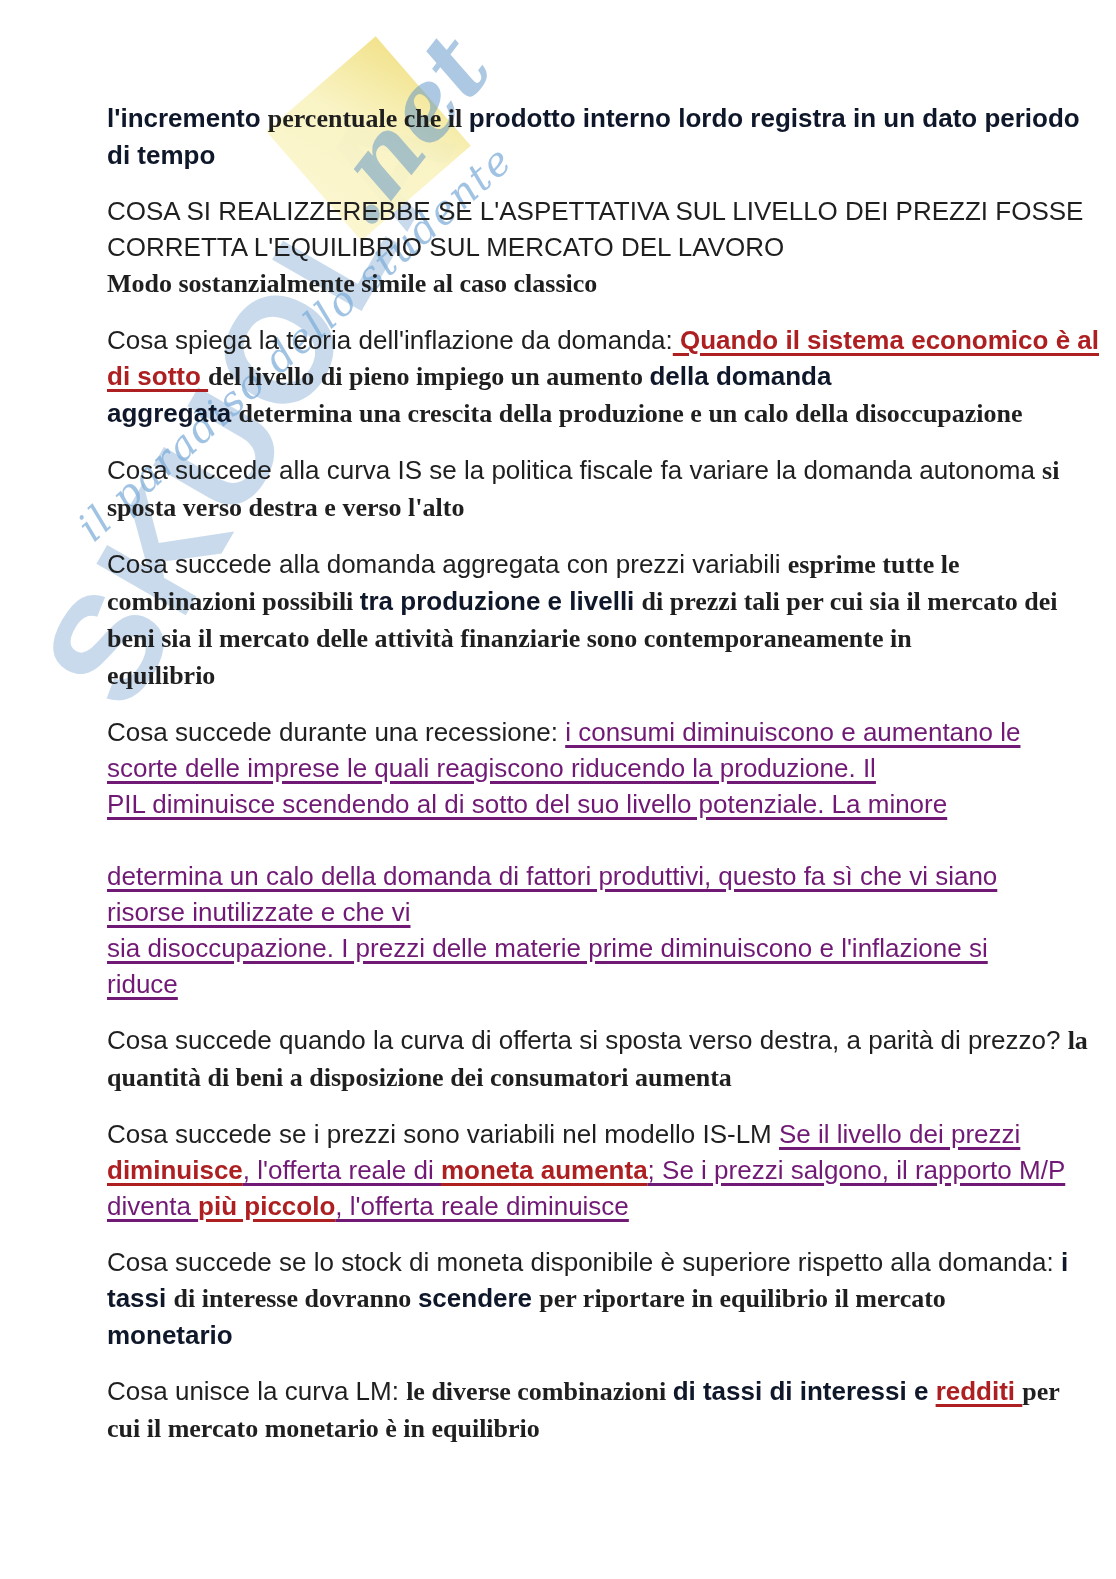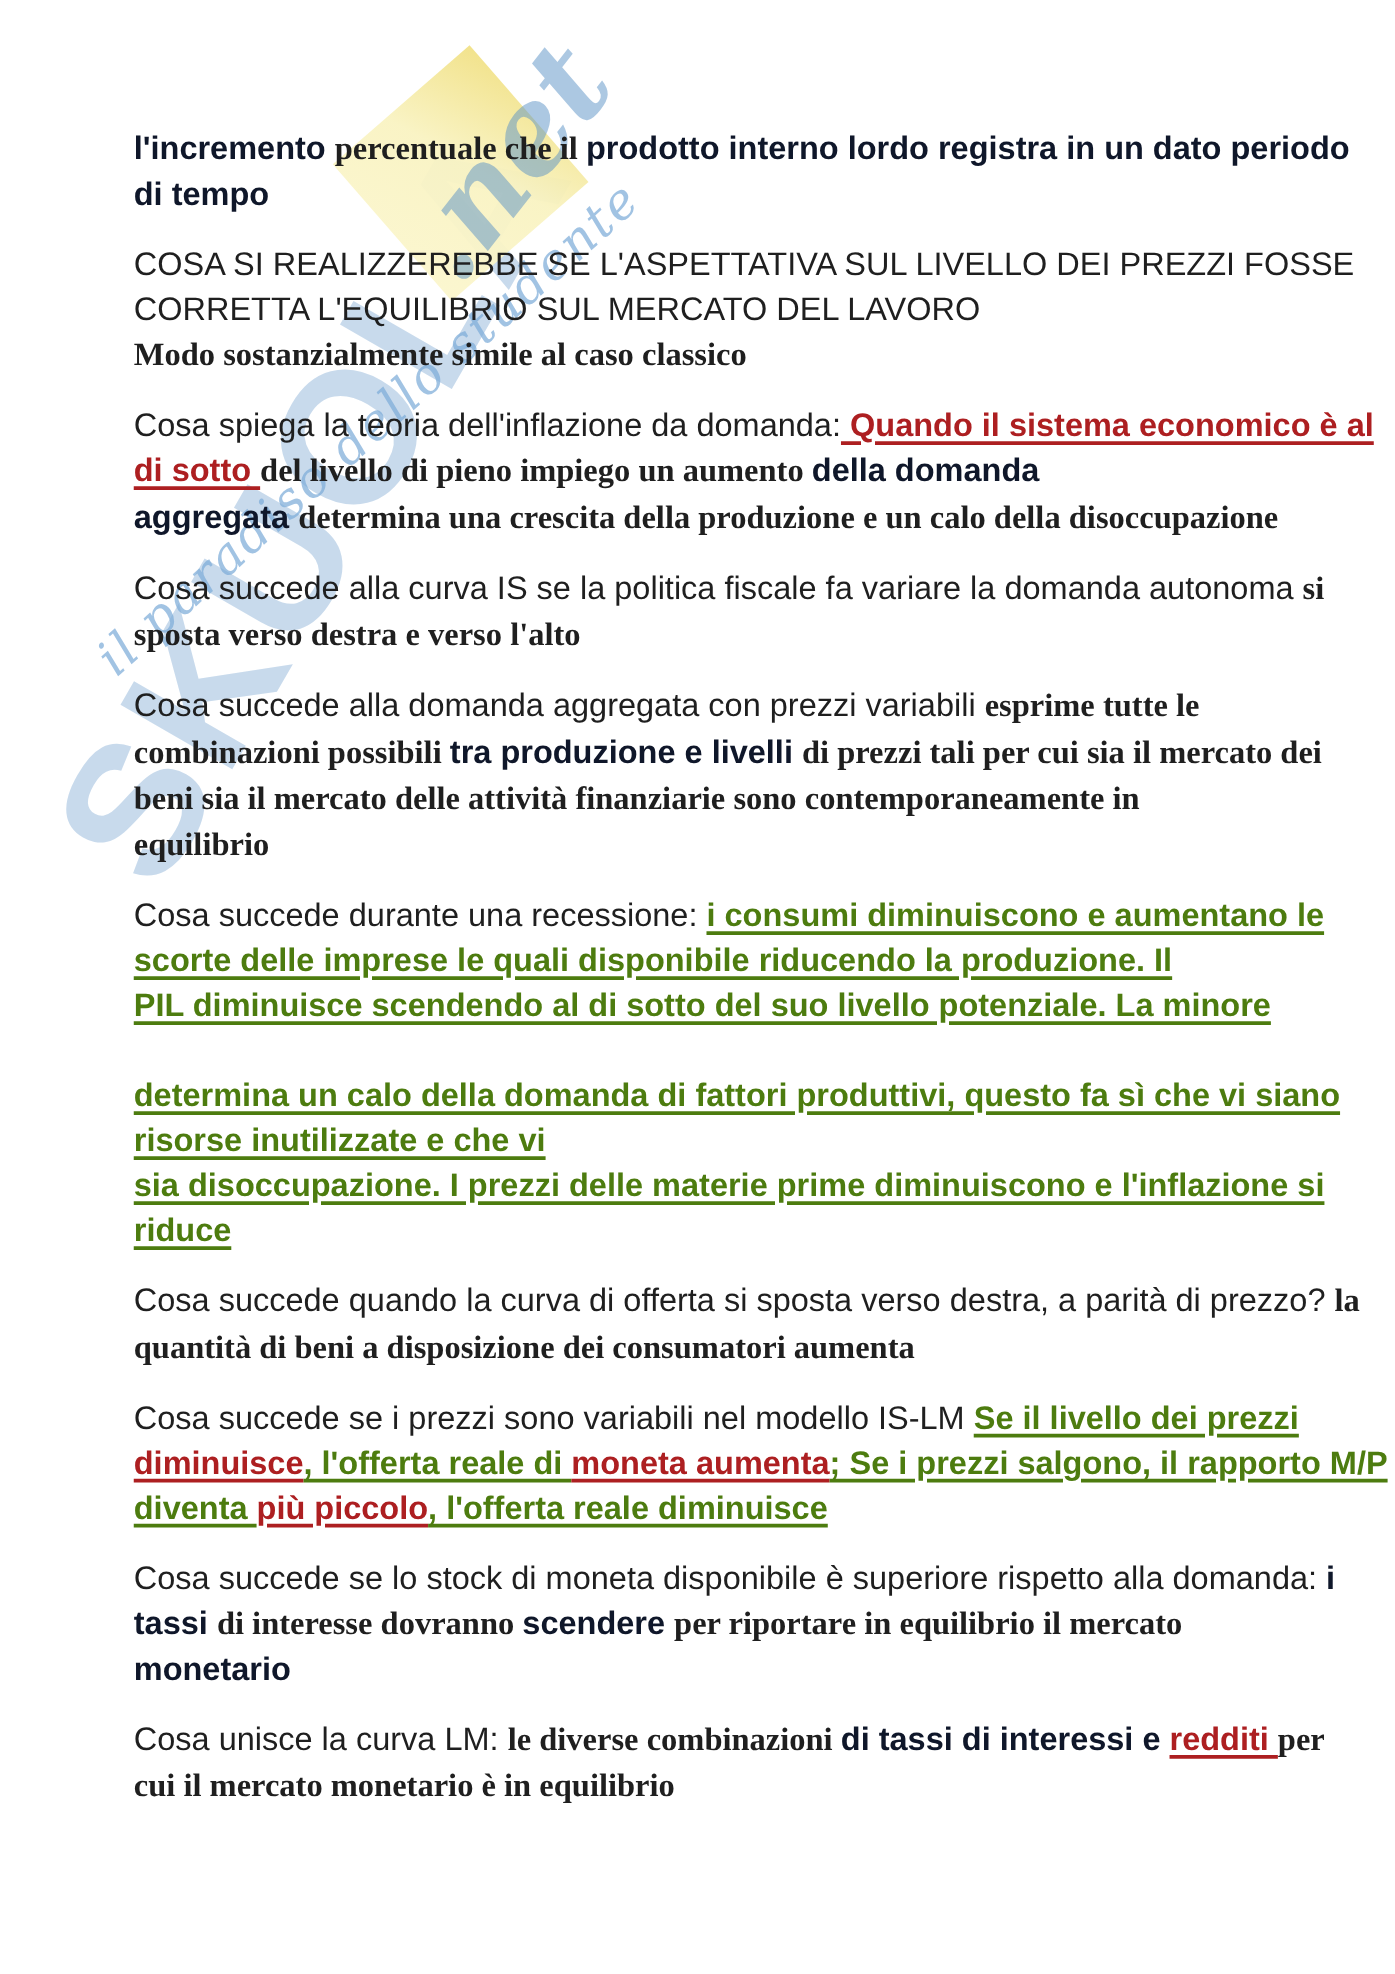--- a/index.html
+++ b/index.html
@@ -42,21 +42,21 @@
   }
   
   .content{
     position:absolute;left:107px;top:100px;z-index:1;
     font-size:26px;line-height:36px;color:#1f1f1f;
   }
   .para{margin:0 0 20px 0;white-space:nowrap;}
   .n {font-weight:normal;color:#1f1f1f;}
   .b {font-weight:bold;color:#1f1f1f;font-family:Liberation Serif, serif;}
   .r {font-weight:bold;color:#0f172a;}
-  .bu{font-weight:bold;color:#4d7c0f;text-decoration:underline;text-decoration-thickness:2.5px;text-underline-offset:4px;}
+  .bu{font-weight:normal;color:#701a75;text-decoration:underline;text-decoration-thickness:2.5px;text-underline-offset:4px;}
   .ru{font-weight:bold;color:#ad1f21;text-decoration:underline;text-decoration-thickness:2.5px;text-underline-offset:4px;margin-top:20px;}
 </style>
 </head>
 <body>
 
 <div class="wm-layer">
   <div class="wm-letters">SKUOLA</div>
   <div class="wm-diamond"></div>
   <div class="wm-net">.net</div>
   <div class="wm-tagline">il paradiso dello studente</div>
@@ -88,21 +88,21 @@
 
   <p class="para">
     <span class="n">Cosa succede alla domanda aggregata con prezzi variabili </span><span class="b">esprime tutte le</span><br>
     <span class="b">combinazioni possibili </span><span class="r">tra produzione e livelli </span><span class="b">di prezzi tali per cui sia il mercato dei</span><br>
     <span class="b">beni sia il mercato delle attività finanziarie sono contemporaneamente in</span><br>
     <span class="b">equilibrio</span>
   </p>
 
   <p class="para">
     <span class="n">Cosa succede durante una recessione: </span><span class="bu">i consumi diminuiscono e aumentano le</span><br>
-    <span class="bu">scorte delle imprese le quali disponibile riducendo la produzione. Il</span><br>
+    <span class="bu">scorte delle imprese le quali reagiscono riducendo la produzione. Il</span><br>
     <span class="bu">PIL diminuisce scendendo al di sotto del suo livello potenziale. La minore</span><br>
     <br>
     <span class="bu">determina un calo della domanda di fattori produttivi, questo fa sì che vi siano</span><br>
     <span class="bu">risorse inutilizzate e che vi</span><br>
     <span class="bu">sia disoccupazione. I prezzi delle materie prime diminuiscono e l'inflazione si</span><br>
     <span class="bu">riduce</span>
   </p>
 
   <p class="para">
     <span class="n">Cosa succede quando la curva di offerta si sposta verso destra, a parità di prezzo? </span><span class="b">la</span><br>

